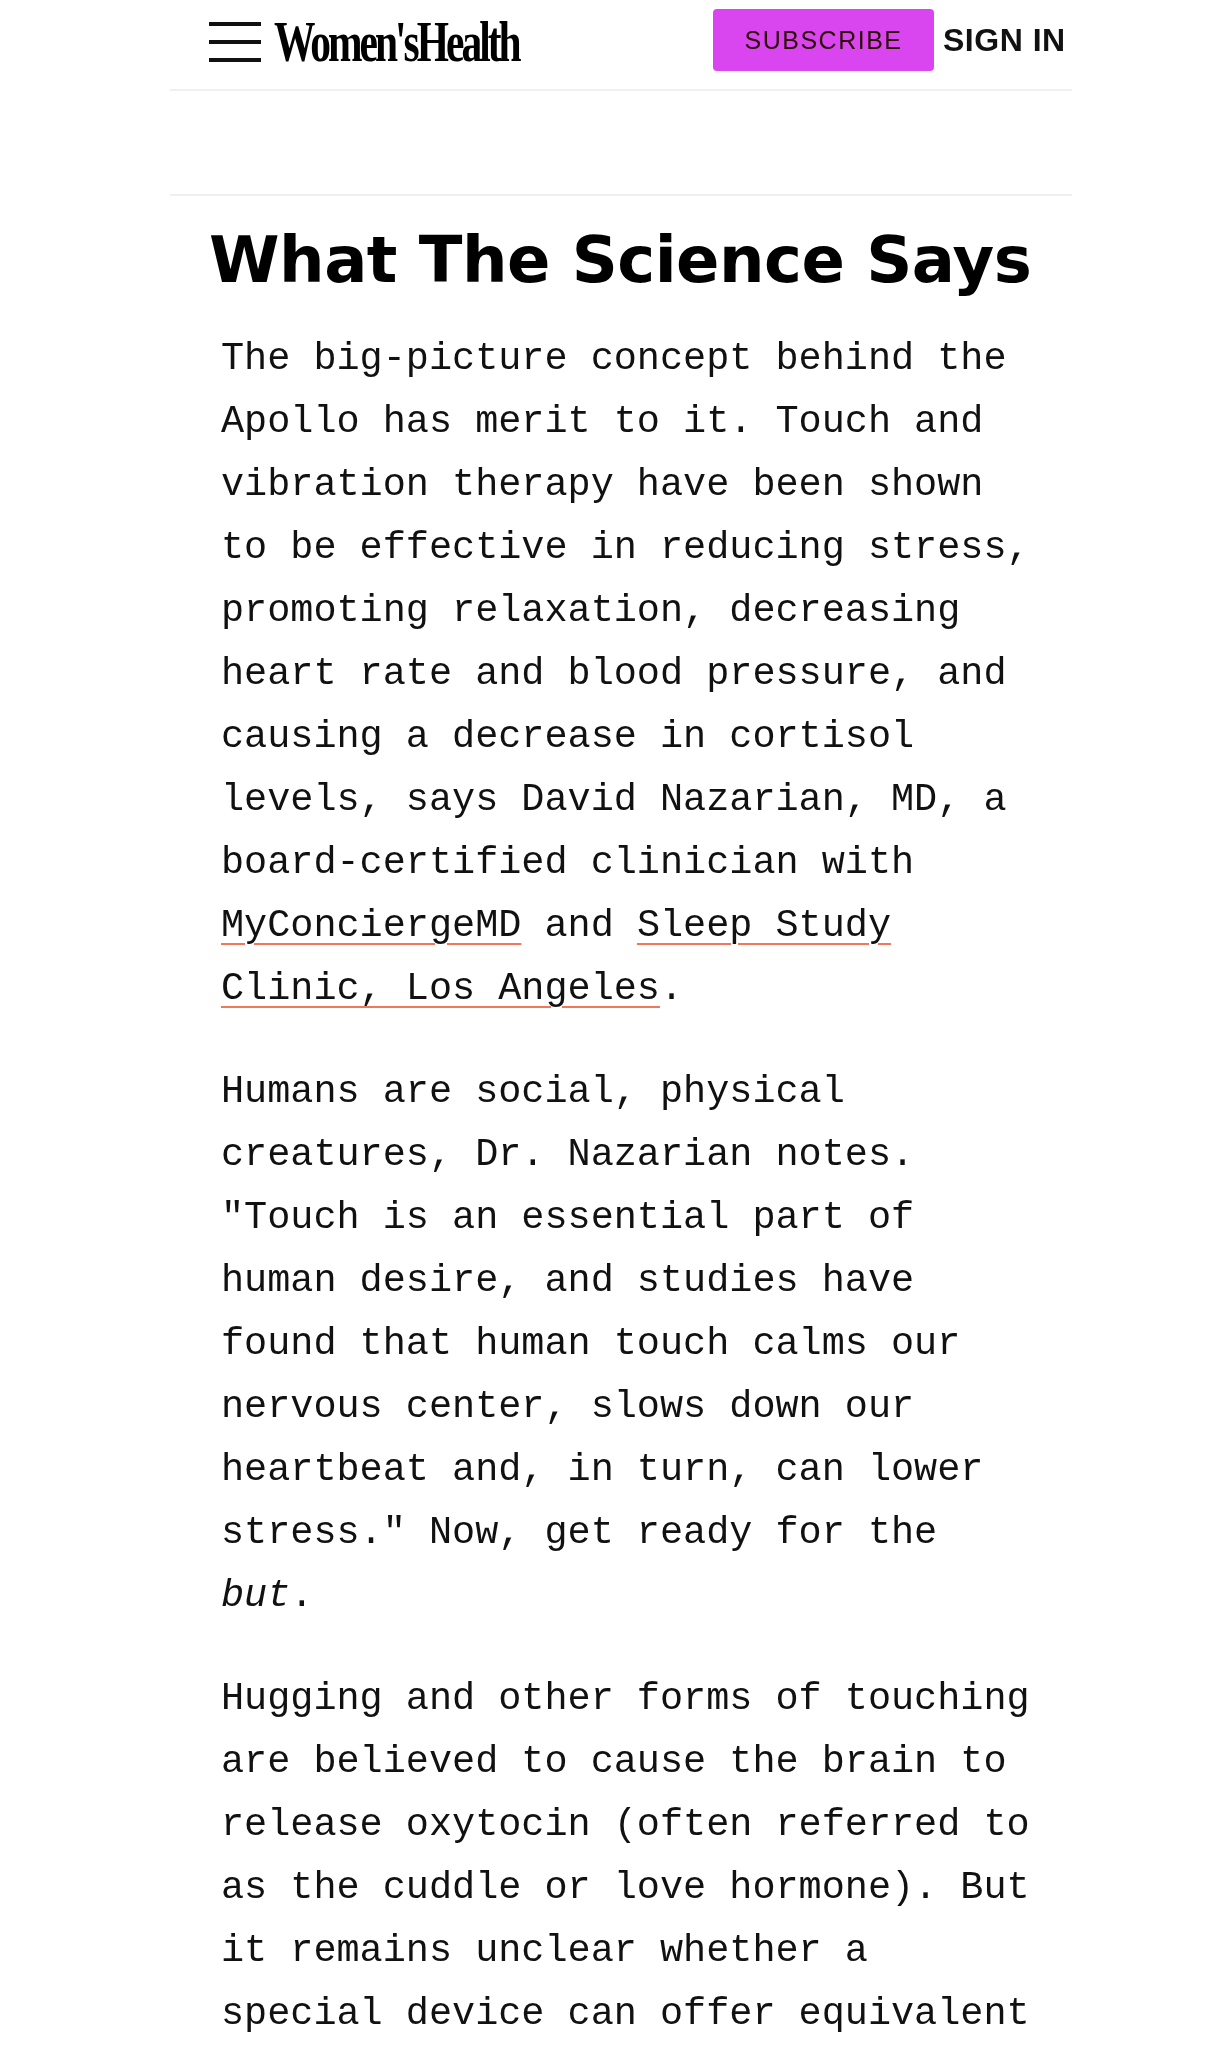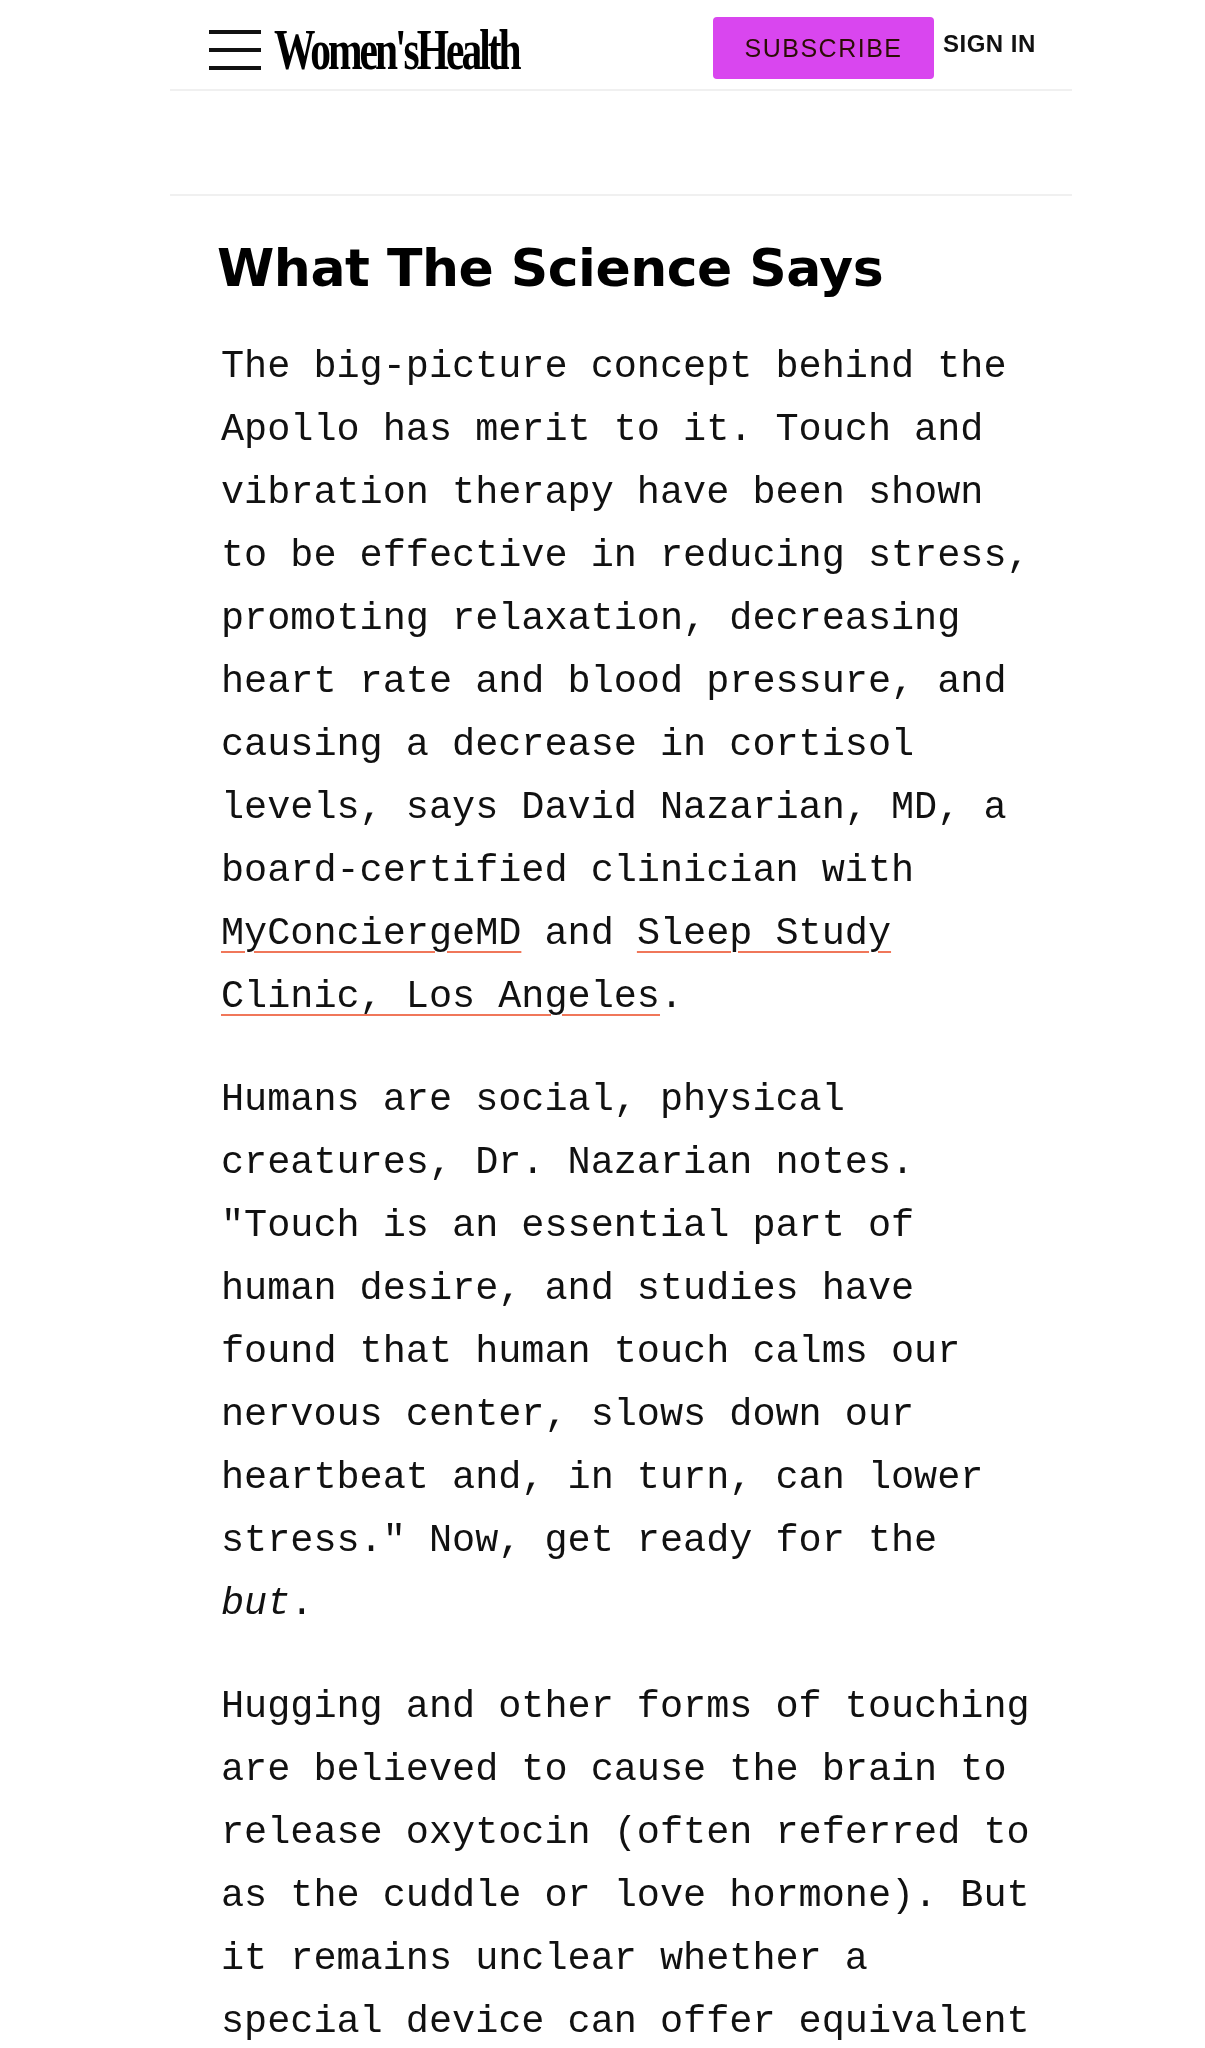--- a/index.html
+++ b/index.html
@@ -1,28 +1,28 @@
 <!DOCTYPE html>
 <html><head>
 <meta charset="utf-8">
 <style>
   html, body { margin: 0; padding: 0; background: #ffffff; }
   body { width: 1205px; height: 2048px; position: relative; overflow: hidden; }
-  .header { position: absolute; left: 0; top: 8px; width: 1205px; height: 72px; }
+  .header { position: absolute; left: 0; top: 0; width: 1205px; height: 72px; }
   .hamburger { position: absolute; left: 209px; top: 22px; width: 52px; height: 40px; cursor: pointer; }
   .hamburger span { position: absolute; left: 0; width: 52px; height: 4px; background: #111; }
   .hamburger span:nth-child(1) { top: 0; }
   .hamburger span:nth-child(2) { top: 18px; }
   .hamburger span:nth-child(3) { top: 36px; }
   .logo { position: absolute; left: 274px; top: 10px; font-family: "Liberation Serif", serif; font-weight: bold; font-size: 56px; letter-spacing: -4px; color: #000; transform: scaleX(0.74); transform-origin: left center; white-space: nowrap; line-height: 64px; }
   .subscribe { position: absolute; left: 713px; top: 9px; width: 221px; height: 62px; background: #d946ef; border-radius: 4px; border: none; color: #2b0d05; font-family: "Liberation Sans", sans-serif; font-size: 25px; letter-spacing: 1.5px; display: flex; align-items: center; justify-content: center; cursor: pointer; }
-  .signin { position: absolute; left: 943px; top: 22px; font-family: "Liberation Sans", sans-serif; font-weight: bold; font-size: 24px; color: #111; cursor: pointer; letter-spacing: 0.5px; }
+  .signin { position: absolute; left: 943px; top: 22px; font-family: "Liberation Sans", sans-serif; font-weight: bold; font-size: 32px; color: #111; cursor: pointer; letter-spacing: 0.5px; }
   .divider { position: absolute; left: 170px; width: 902px; height: 2px; background: #f0f0f0; }
   .content { position: absolute; left: 205px; top: 210px; width: 840px; }
-  h1 { margin: 12px; font-family: "DejaVu Sans", sans-serif; font-weight: bold; font-size: 52px; line-height: 92px; color: #000; letter-spacing: -0.5px; }
+  h1 { margin: 4px; font-family: "DejaVu Sans", sans-serif; font-weight: bold; font-size: 64px; line-height: 92px; color: #000; letter-spacing: -0.5px; }
   p { margin: 22px 0 40px 16px; font-family: Liberation Mono, monospace; font-size: 38.5px; line-height: 63px; color: #111; }
   a { color: #111; text-decoration: underline; text-decoration-color: #f0775a; text-underline-offset: 7px; text-decoration-thickness: 2px; }
   em { font-style: italic; }
 </style>
 </head>
 <body>
 
 <div class="header">
   <div class="hamburger">
     <span></span>

